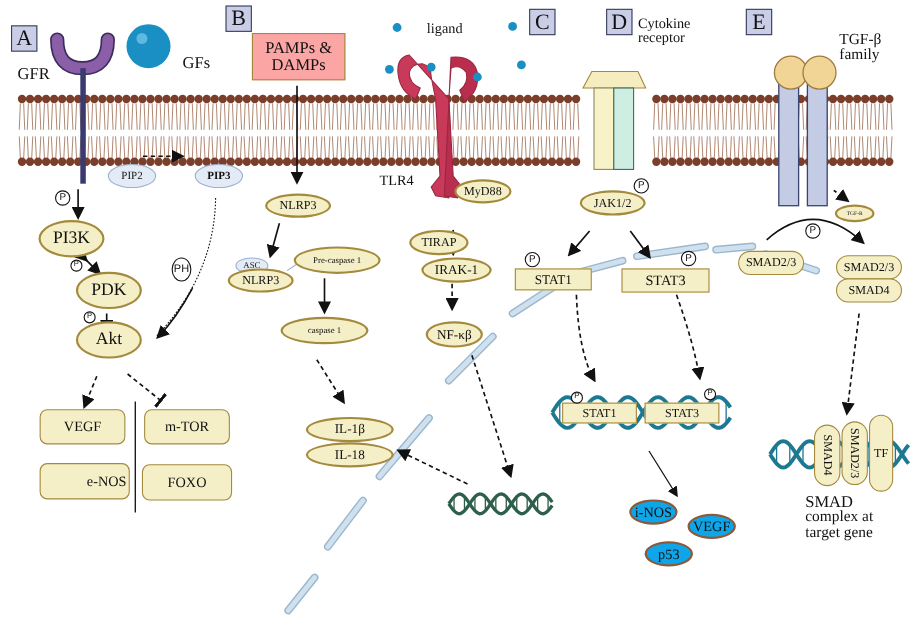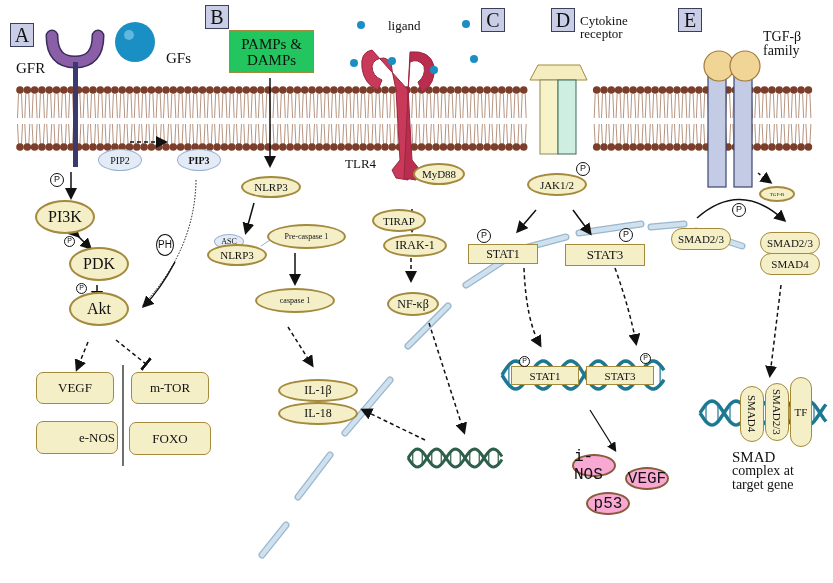--- a/index.html
+++ b/index.html
@@ -15,23 +15,23 @@
          font-family:"Liberation Serif", serif; white-space:nowrap; }
   .blue-ell { background:#e3ebf7; border:1.5px solid #9bb0cf; }
   .box { position:absolute; background:#f5efc8; border:1.5px solid #a48a3c; border-radius:7px;
          box-sizing:border-box; display:flex; align-items:center; justify-content:center;
          font-family:"Liberation Serif", serif; }
   .rect { position:absolute; background:#f5efc8; border:1.5px solid #a48a3c; box-sizing:border-box;
           display:flex; align-items:center; justify-content:center; font-family:"Liberation Serif", serif; }
   .pill { position:absolute; background:#f5efc8; border:1.5px solid #a48a3c; border-radius:12px;
           box-sizing:border-box; display:flex; align-items:center; justify-content:center;
           font-family:"Liberation Serif", serif; white-space:nowrap; }
-  .orange { position:absolute; background:#f9a8d4; border:2px solid #8a5a3a; border-radius:50%;
+  .orange { position:absolute; background:#0ea5e9; border:2px solid #8a5a3a; border-radius:50%;
             box-sizing:border-box; display:flex; align-items:center; justify-content:center;
-            font-family:Liberation Mono, monospace; font-size:16px; }
+            font-family:Liberation Serif, serif; font-size:13px; }
   .pcirc { position:absolute; width:14px; height:14px; border:1.5px solid #111; border-radius:50%;
            background:#fff; box-sizing:border-box; font-family:"Liberation Sans", sans-serif;
            font-size:9px; line-height:11px; text-align:center; }
   .pcirc.sm { width:11px; height:11px; font-size:7px; line-height:8px; }
   .vert { writing-mode:vertical-rl; }
 </style>
 </head>
 <body>
 
 <svg id="scene" width="833" height="583" viewBox="0 0 833 583">
@@ -617,21 +617,21 @@
 <div class="pcirc sm" style="left:64px;top:236px;">P</div>
 <div class="ell" style="left:69px;top:247px;width:60px;height:34px;font-size:16px;">PDK</div>
 <div class="pcirc sm" style="left:76px;top:283px;">P</div>
 <div class="ell" style="left:69px;top:292px;width:60px;height:34px;font-size:16px;">Akt</div>
 <div class="pcirc" style="left:156px;top:234px;width:18px;height:22px;font-size:10px;line-height:19px;">PH</div>
 <div class="box" style="left:36px;top:372px;width:78px;height:32px;font-size:13px;">VEGF</div>
 <div class="box" style="left:36px;top:421px;width:82px;height:33px;font-size:13px;padding-left:40px;">e-NOS</div>
 <div class="box" style="left:131px;top:372px;width:78px;height:32px;font-size:13px;">m-TOR</div>
 <div class="box" style="left:129px;top:422px;width:82px;height:33px;font-size:13px;">FOXO</div>
 
-<div class="rect" style="left:229px;top:30px;width:85px;height:43px;font-size:15px;flex-direction:column;line-height:16px;background:#22c55e;">
+<div class="rect" style="left:229px;top:30px;width:85px;height:43px;font-size:15px;flex-direction:column;line-height:16px;background:#fca5a5;">
   <span>PAMPs &amp;</span>
   <span>DAMPs</span>
 </div>
 <div class="ell" style="left:241px;top:176px;width:60px;height:22px;font-size:11px;">NLRP3</div>
 <div class="ell blue-ell" style="left:214px;top:234px;width:30px;height:15px;font-size:8px;">ASC</div>
 <div class="ell" style="left:207px;top:244px;width:60px;height:22px;font-size:11px;">NLRP3</div>
 <div class="ell" style="left:267px;top:224px;width:79px;height:25px;font-size:8px;">Pre-caspase 1</div>
 <div class="ell" style="left:255px;top:288px;width:80px;height:25px;font-size:8px;">caspase 1</div>
 <div class="ell" style="left:278px;top:379px;width:80px;height:23px;font-size:12px;">IL-1β</div>
 <div class="ell" style="left:278px;top:402px;width:80px;height:23px;font-size:12px;">IL-18</div>

